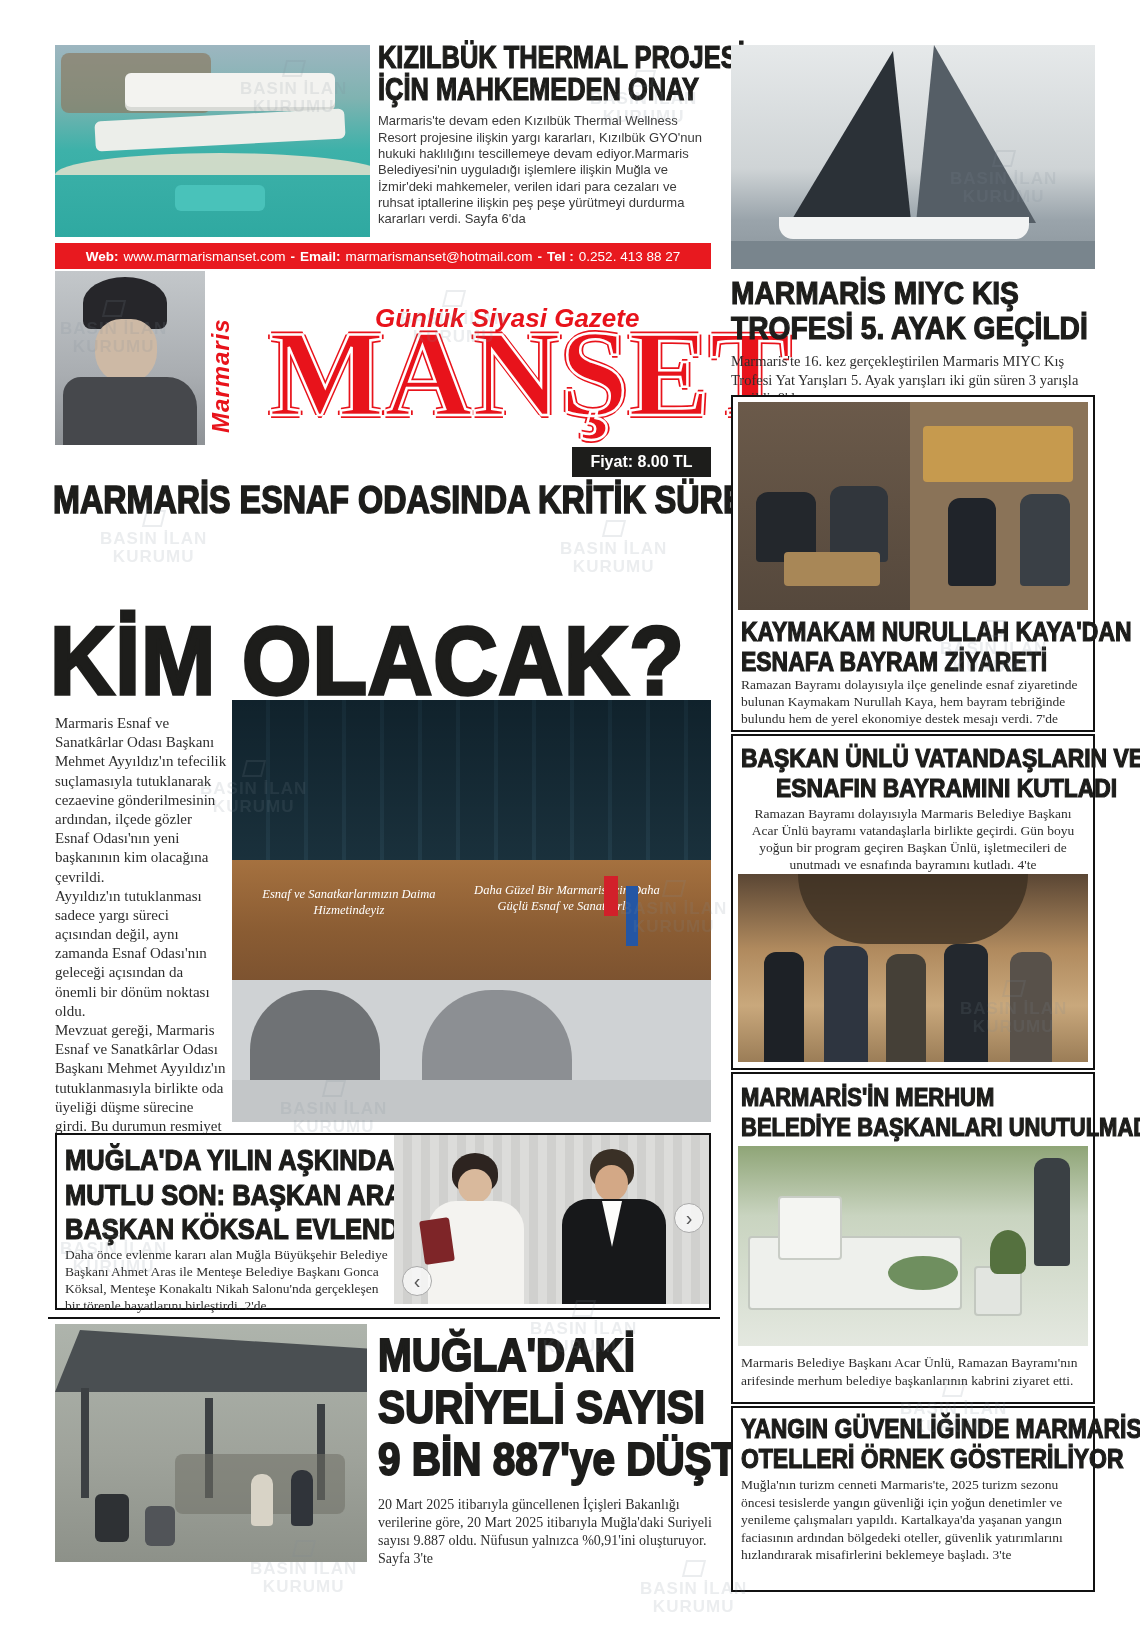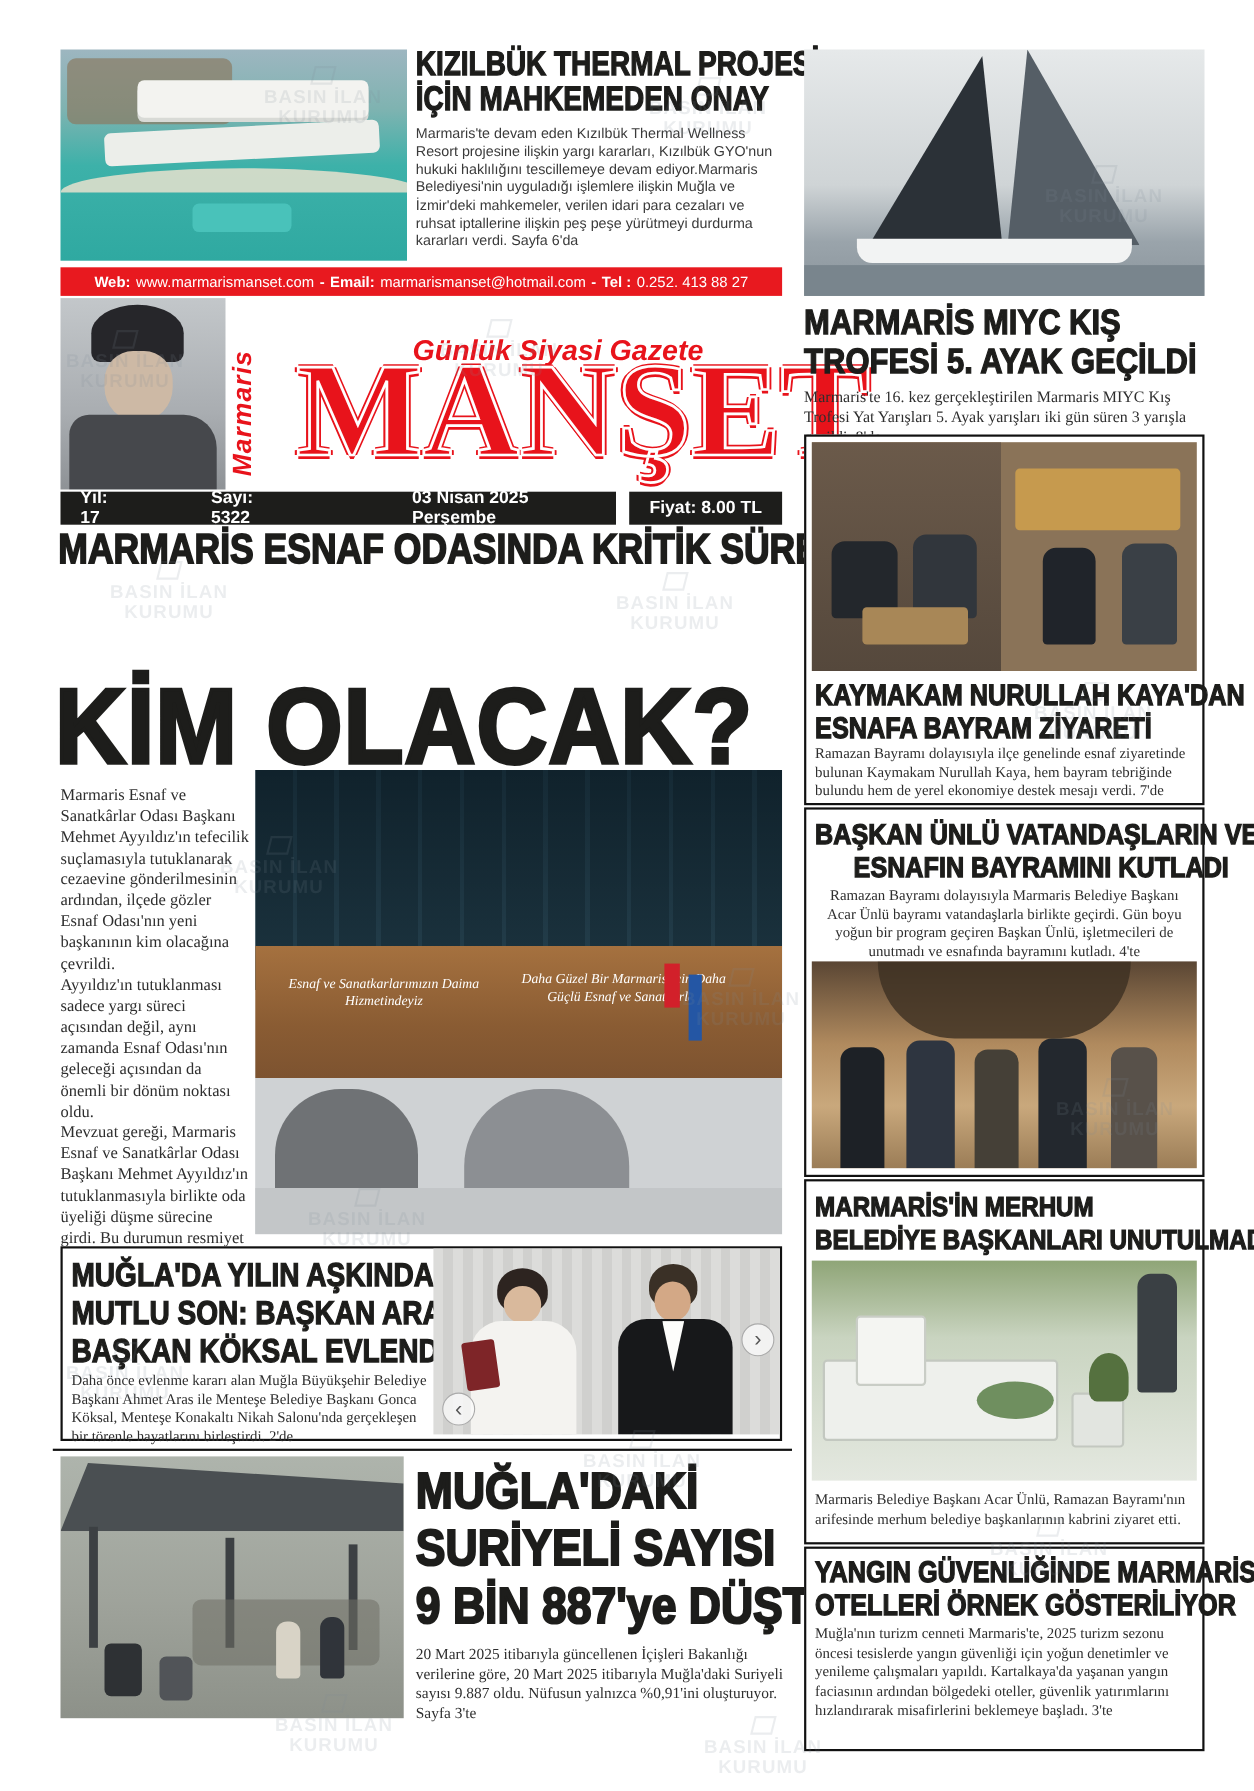--- a/index.html
+++ b/index.html
@@ -91,25 +91,20 @@
          background:linear-gradient(180deg,#c3c7ca 0%,#a9adb1 60%,#8e9296 100%);">
       <div class="shape" style="left:28px;top:6px;width:84px;height:52px;background:#26262a;border-radius:50% 50% 8px 8px;"></div>
       <div class="shape" style="left:40px;top:48px;width:62px;height:64px;background:#cdb9a5;border-radius:42% 42% 48% 48%;"></div>
       <div class="shape" style="left:8px;top:106px;width:134px;height:68px;background:#46484c;border-radius:18px 30px 0 0;"></div>
     </div>
     <div class="vert" style="position:absolute;left:152px;top:22px;height:140px;font-size:24px;">Marmaris</div>
     <div class="tagline" style="position:absolute;left:320px;top:32px;font-size:26px;">Günlük Siyasi Gazete</div>
     <div class="logo" style="position:absolute;left:182px;top:42px;font-size:122px;line-height:1;">MANŞET</div>
   </div>
 
-  <div class="abs blackbar" style="left:55px;top:447px;width:505px;height:30px;font-size:16px;">
-    <span style="margin-left:18px;">Yıl: 17</span>
-    <span style="margin-left:72px;">Sayı: 5322</span>
-    <span style="margin-left:105px;">03 Nisan 2025 Perşembe</span>
-  </div>
   <div class="abs blackbar" style="left:572px;top:447px;width:139px;height:30px;font-size:16px;justify-content:center;">
     <span>Fiyat: 8.00 TL</span>
   </div>
 
   <div class="abs hl" style="left:53px;top:481px;font-size:38px;-webkit-text-stroke:1.6px #1d1d1b;">
     <span class="sq s85">MARMARİS ESNAF ODASINDA KRİTİK SÜREÇ!</span>
   </div>
   <div class="abs hl giant" style="left:50px;top:613px;">
     <span class="sq s92">KİM OLACAK?</span>
   </div>

